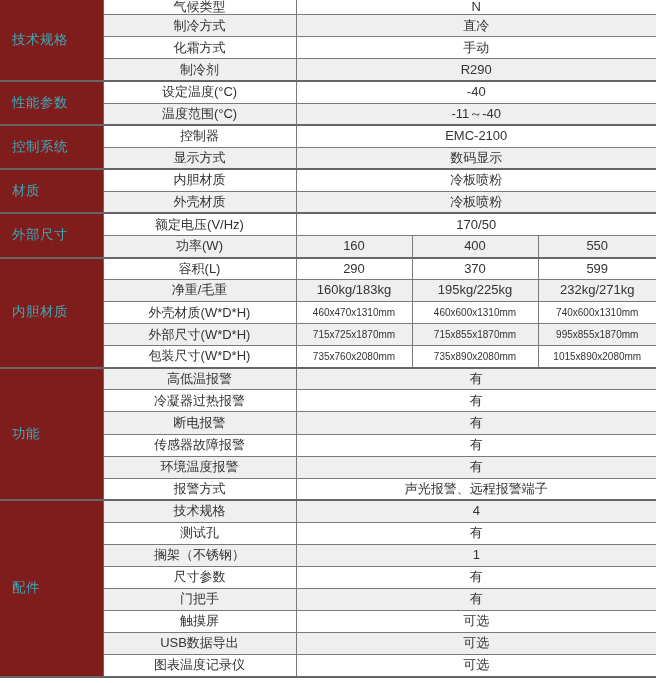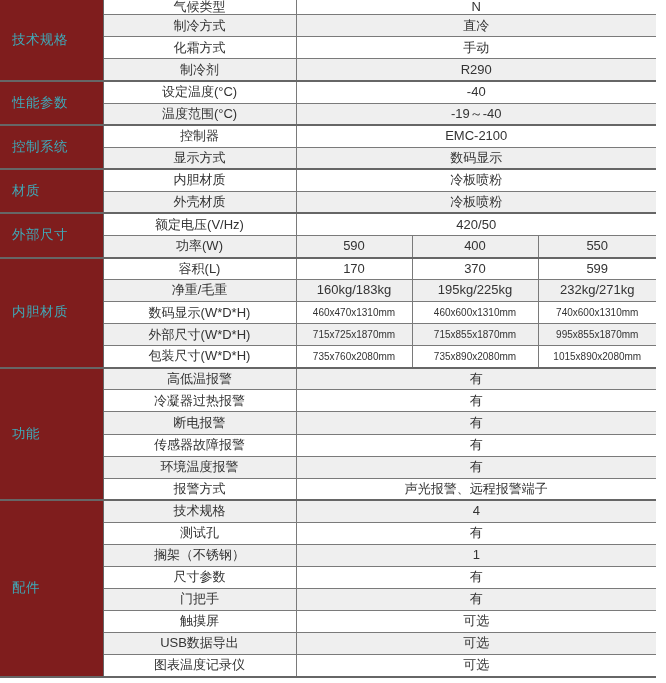--- a/index.html
+++ b/index.html
@@ -76,21 +76,21 @@
           <td class="param">制冷剂</td>
           <td class="val" colspan="3">R290</td>
         </tr>
         <tr class="sec-start">
           <td class="cat" rowspan="2">性能参数</td>
           <td class="param">设定温度(°C)</td>
           <td class="val" colspan="3">-40</td>
         </tr>
         <tr class="alt">
           <td class="param">温度范围(°C)</td>
-          <td class="val" colspan="3">-19～-40</td>
+          <td class="val" colspan="3">-11～-40</td>
         </tr>
         <tr class="sec-start">
           <td class="cat" rowspan="2">控制系统</td>
           <td class="param">控制器</td>
           <td class="val" colspan="3">EMC-2100</td>
         </tr>
         <tr class="alt">
           <td class="param">显示方式</td>
           <td class="val" colspan="3">数码显示</td>
         </tr>
@@ -99,43 +99,43 @@
           <td class="param">内胆材质</td>
           <td class="val" colspan="3">冷板喷粉</td>
         </tr>
         <tr class="alt">
           <td class="param">外壳材质</td>
           <td class="val" colspan="3">冷板喷粉</td>
         </tr>
         <tr class="sec-start">
           <td class="cat" rowspan="2">外部尺寸</td>
           <td class="param">额定电压(V/Hz)</td>
-          <td class="val" colspan="3">420/50</td>
+          <td class="val" colspan="3">170/50</td>
         </tr>
         <tr class="alt">
           <td class="param">功率(W)</td>
-          <td class="val">590</td>
+          <td class="val">160</td>
           <td class="val">400</td>
           <td class="val">550</td>
         </tr>
         <tr class="sec-start">
           <td class="cat" rowspan="5">内胆材质</td>
           <td class="param">容积(L)</td>
-          <td class="val">170</td>
+          <td class="val">290</td>
           <td class="val">370</td>
           <td class="val">599</td>
         </tr>
         <tr class="alt">
           <td class="param">净重/毛重</td>
           <td class="val">160kg/183kg</td>
           <td class="val">195kg/225kg</td>
           <td class="val">232kg/271kg</td>
         </tr>
         <tr>
-          <td class="param">数码显示(W*D*H)</td>
+          <td class="param">外壳材质(W*D*H)</td>
           <td class="val small">460x470x1310mm</td>
           <td class="val small">460x600x1310mm</td>
           <td class="val small">740x600x1310mm</td>
         </tr>
         <tr class="alt">
           <td class="param">外部尺寸(W*D*H)</td>
           <td class="val small">715x725x1870mm</td>
           <td class="val small">715x855x1870mm</td>
           <td class="val small">995x855x1870mm</td>
         </tr>

